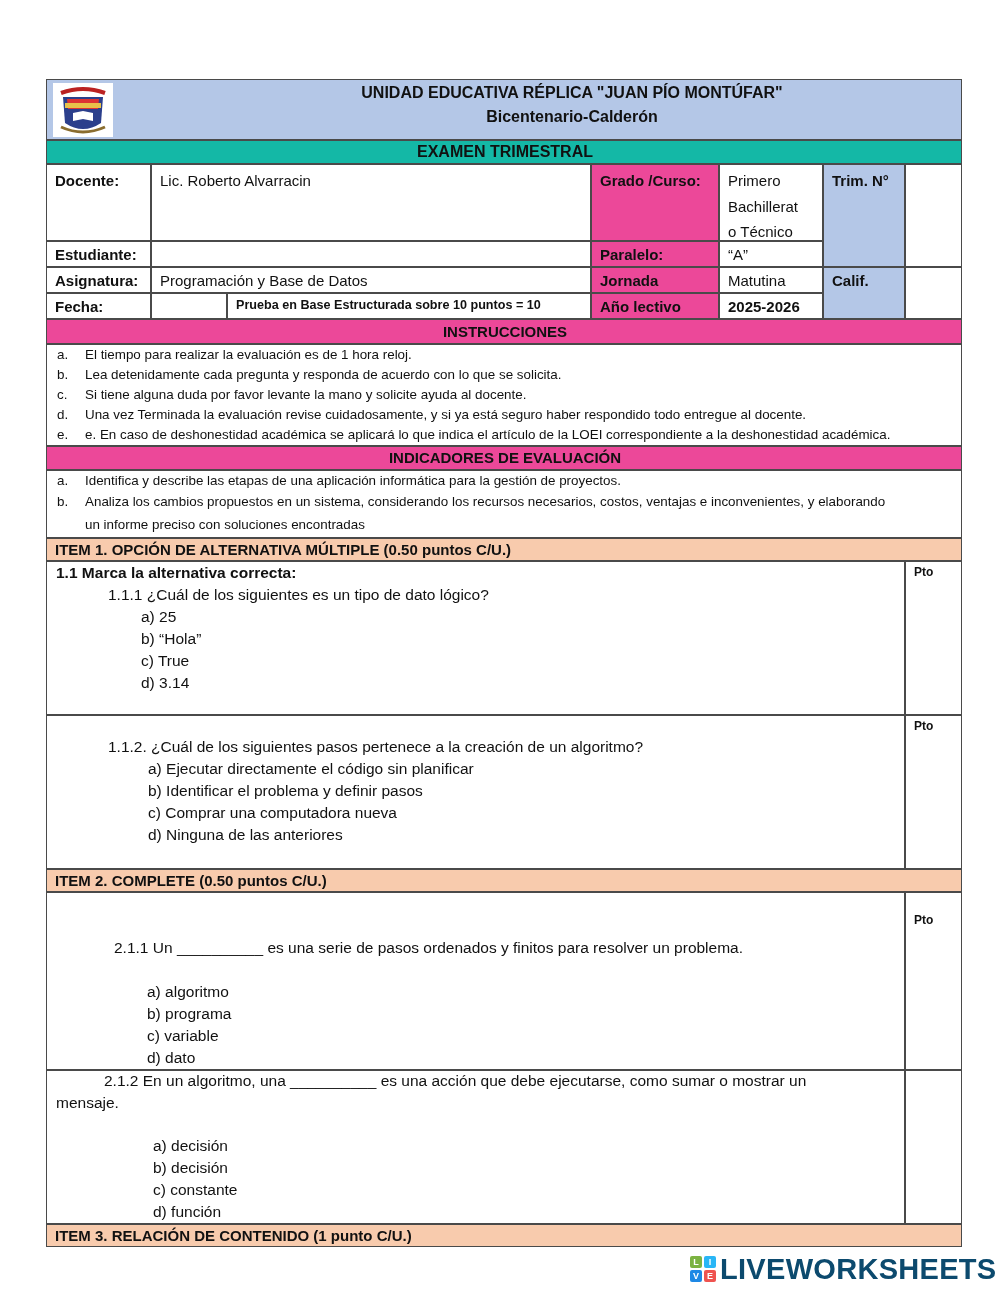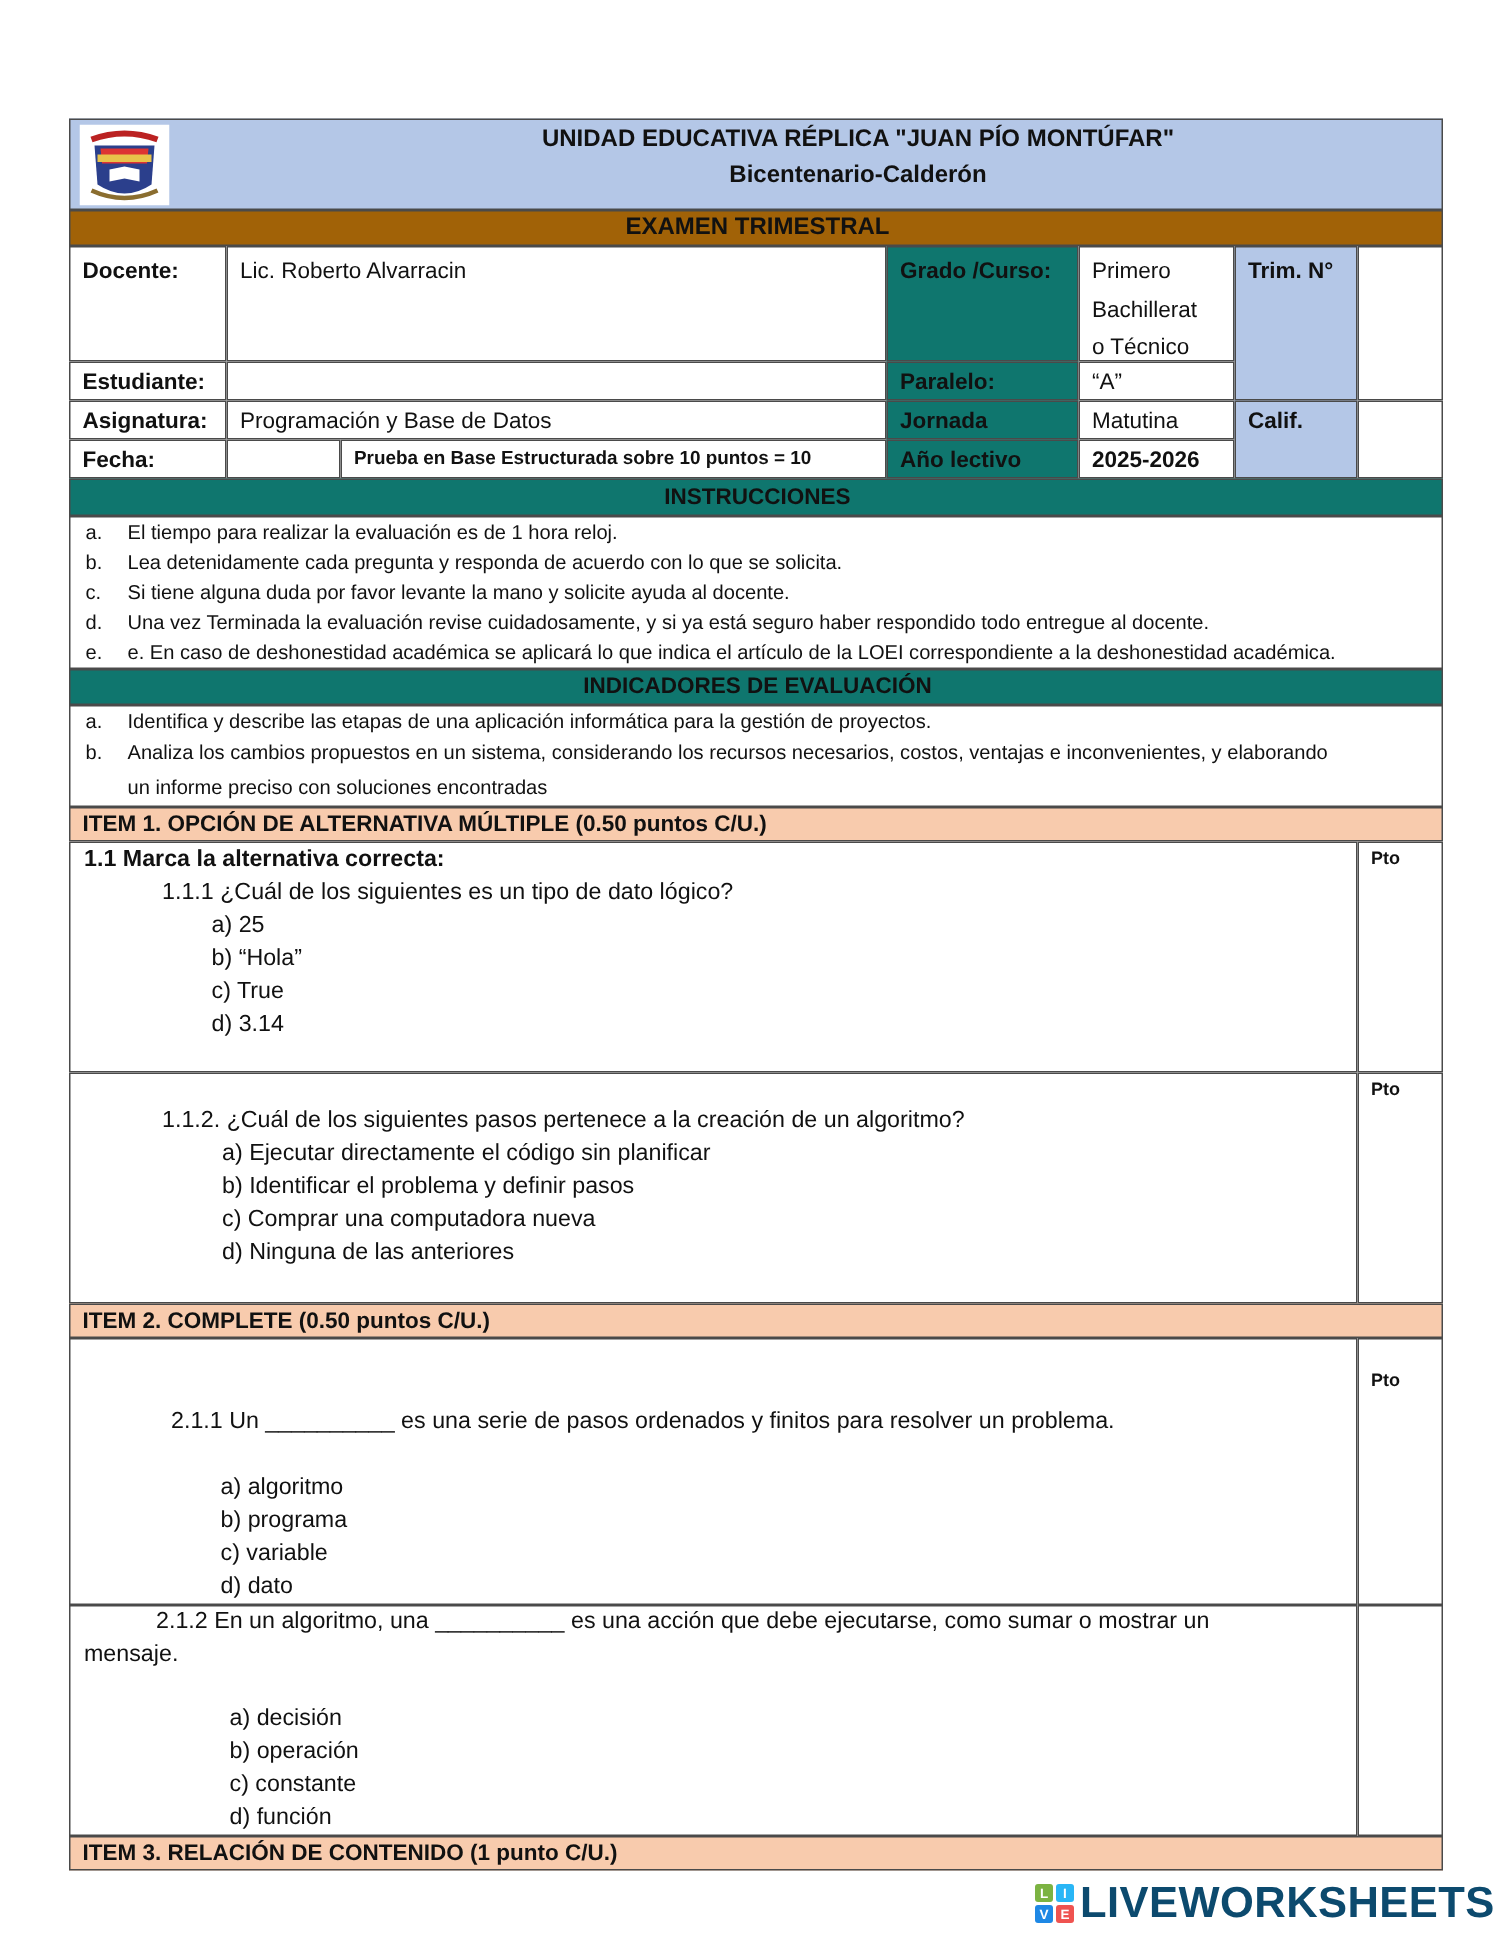--- a/index.html
+++ b/index.html
@@ -4,23 +4,23 @@
 <style>
   * { box-sizing: border-box; margin: 0; padding: 0; }
   html, body { width: 1000px; height: 1294px; background: #ffffff; }
   body { position: relative; font-family: "Liberation Sans", sans-serif; color: #111; overflow: hidden; }
 
   .sheet { position: absolute; left: 46px; top: 79px; width: 916px; }
   .abs { position: absolute; }
   .bx { position: absolute; border: 1px solid #4a4a4a; }
 
   .hdr-blue { background: #b4c7e7; }
-  .blue { background: #0f766e; }
+  .blue { background: #ec4899; }
   .lblue { background: #b4c7e7; }
-  .yellow { background: #a16207; }
+  .yellow { background: #14b8a6; }
   .peach { background: #f8cbad; }
   .white { background: #fff; }
 
   .bold { font-weight: bold; }
   .center { text-align: center; }
 
   .cell-text { position: absolute; left: 8px; top: 3px; font-size: 15px; line-height: 25px; }
   .list-line { position: absolute; font-size: 13.4px; white-space: nowrap; }
   .list-letter { position: absolute; font-size: 13.4px; }
 
@@ -196,21 +196,21 @@
     <div class="q-line" style="left:100px;top:156px;">d) dato</div>
   </div>
   <div class="bx white" style="left:859px;top:813px;width:57px;height:178px;">
     <div class="pto" style="left:8px;top:20px;">Pto</div>
   </div>
 
   <div class="bx white" style="left:0;top:991px;width:859px;height:154px;">
     <div class="q-line" style="left:57px;top:1px;">2.1.2 En un algoritmo, una __________ es una acción que debe ejecutarse, como sumar o mostrar un</div>
     <div class="q-line" style="left:9px;top:23px;">mensaje.</div>
     <div class="q-line" style="left:106px;top:66px;">a) decisión</div>
-    <div class="q-line" style="left:106px;top:88px;">b) operación</div>
+    <div class="q-line" style="left:106px;top:88px;">b) decisión</div>
     <div class="q-line" style="left:106px;top:110px;">c) constante</div>
     <div class="q-line" style="left:106px;top:132px;">d) función</div>
   </div>
   <div class="bx white" style="left:859px;top:991px;width:57px;height:154px;">
     <div class="pto" style="left:8px;top:3px;"></div>
   </div>
 
   <div class="bx peach" style="left:0;top:1145px;width:916px;height:23px;">
     <div class="abs bold" style="left:8px;top:2px;font-size:15px;white-space:nowrap;">ITEM 3. RELACIÓN DE CONTENIDO (1 punto C/U.)</div>
   </div>

